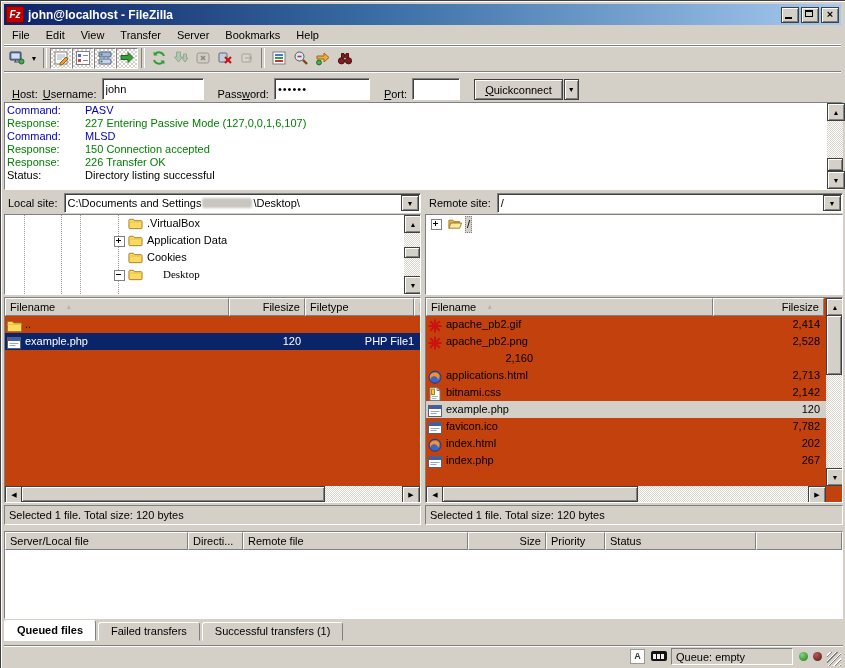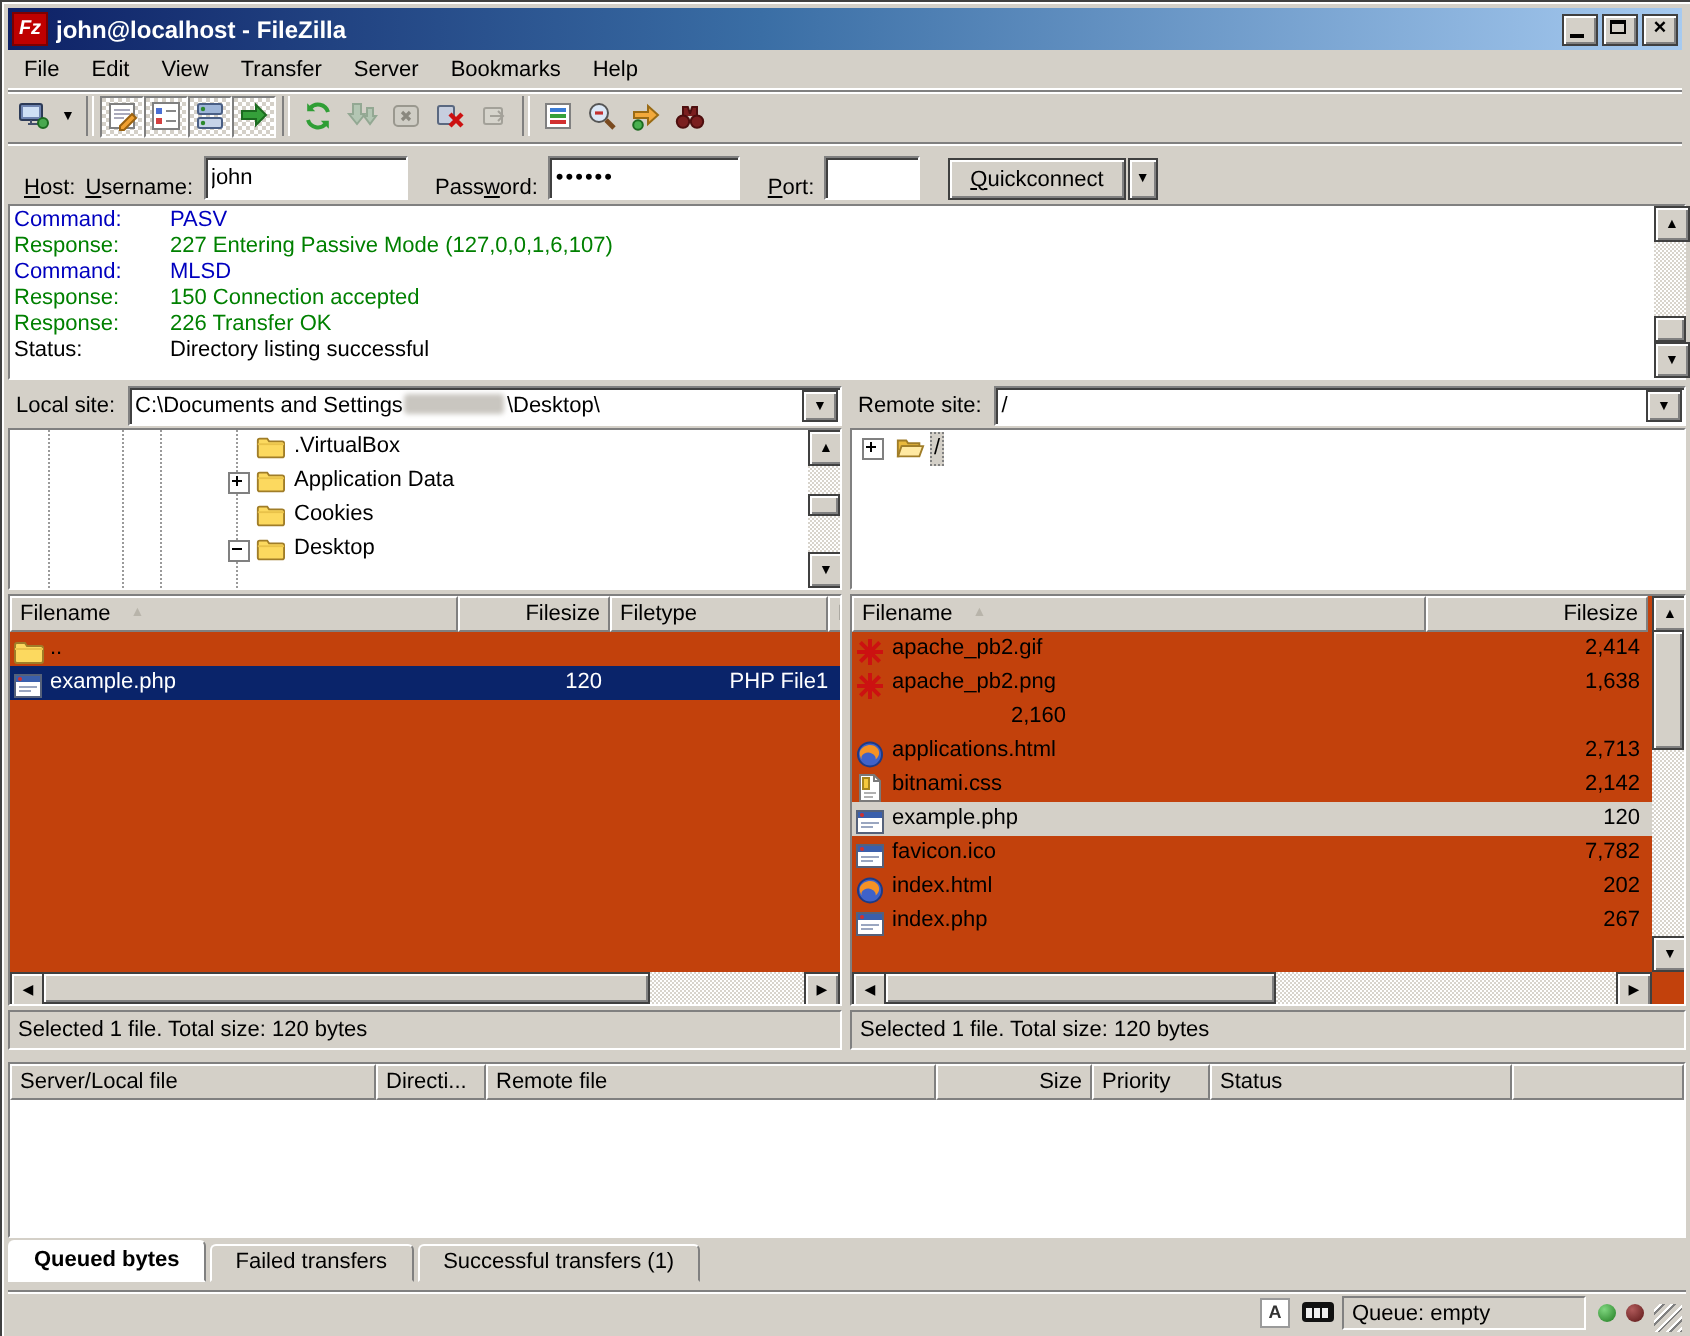--- a/index.html
+++ b/index.html
@@ -351,21 +351,21 @@
           <span class="tlabel" style="left: 140px;">Cookies</span>
         </div>
         <div class="tree-row">
           <span class="exp" style="left: 109px;">
             <i class="h"></i>
           </span>
           <span class="ticon" style="left: 122px;"><svg viewBox="0 0 16 16">
               <path d="M1.5 4.5c0-.6.4-1 1-1h4l1 1.5h7c.6 0 1 .4 1 1v6.5c0 .6-.4 1-1 1h-12c-.6 0-1-.4-1-1z" fill="#FCD95F" stroke="#A07D28"></path>
               <path d="M1.5 6.5h14" stroke="#E9C24A" fill="none"></path>
             </svg></span>
-          <span class="tlabel" style="left: 140px;">Desktop</span>
+          <span class="tlabel" style="left: 156px; font-family: Liberation Serif, serif;">Desktop</span>
         </div>
       </div>
     <div class="vscroll" style="right:0;top:0;height:79px;">
       <span class="sbtn btn3d" style="top:0;">▲</span>
       <span class="sthumb" style="top:32px;height:11px;"></span>
       <span class="sbtn btn3d" style="bottom:0;">▼</span>
     </div>
   </div>
 
   <div class="treebox" style="left:424px;top:213px;width:418px;height:81px;">
@@ -468,21 +468,21 @@
           <div class="cell  c-name" style="width: 287px; flex: 0 0 auto;">
             <span class="fi">
               <svg viewBox="0 0 16 16">
                 <g stroke="#cc1111" stroke-width="2" fill="none">
                   <path d="M8 1.5v13M1.5 8h13M3.2 3.2l9.6 9.6M12.8 3.2l-9.6 9.6"></path>
                 </g>
               </svg>
             </span>
             <span>apache_pb2.png</span>
           </div>
-          <div class="cell num" style="width: 111px; flex: 0 0 auto;">1,638</div>
+          <div class="cell num" style="width: 111px; flex: 0 0 auto;">2,528</div>
         </div>
         <div class="file-row">
           <div class="cell num" style="width: 111px; flex: 0 0 auto;">2,160</div>
         </div>
         <div class="file-row">
           <div class="cell  c-name" style="width: 287px; flex: 0 0 auto;">
             <span class="fi">
               <svg viewBox="0 0 16 16">
                 <circle cx="8" cy="8.2" r="6" fill="#3f62c9" stroke="#1d3a86"></circle>
                 <path d="M3 6.5c1.6-3.2 6.6-4.2 8.8-1.2 1.5 2 .6 4.4-1 5.4.6-2-2.8-4.6-5.6-3C3.8 8.5 3.4 9.6 4 10.7 2.9 9.6 2.6 7.8 3 6.5z" fill="#f59225"></path>
@@ -592,21 +592,21 @@
           <span>Priority</span>
         </div>
         <div class="colhdr" style="width: 151px; flex: 0 0 auto;">
           <span>Status</span>
         </div>
         <div class="colhdr" style="flex: 1 1 0%;"></div>
       </div>
     <div style="height:68px;background:#fff;"></div>
   </div>
   <div class="tabsrow" style="left:3px;top:620px;height:20px;" id="queue-tabs">
-      <div class="tab active">Queued bytes</div>
+      <div class="tab active">Queued files</div>
       <div class="tab">Failed transfers</div>
       <div class="tab">Successful transfers (1)</div>
     </div>
 
   <div class="statusbar">
     <span class="sb-icon">
         <span class="ascii-badge">A</span>
       </span>
     <span class="sb-icon">
         <span class="speed-badge">

